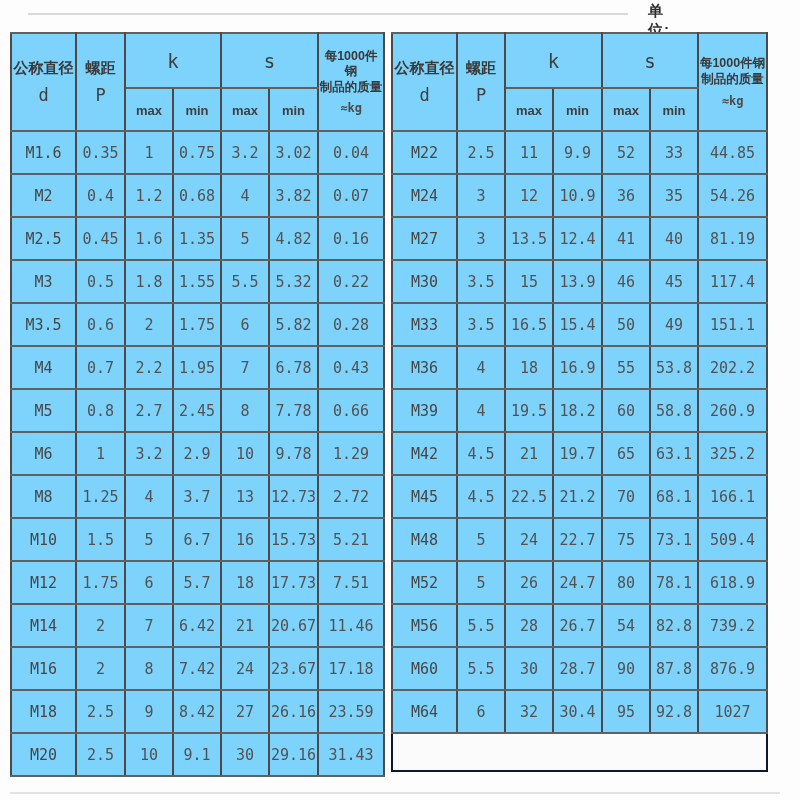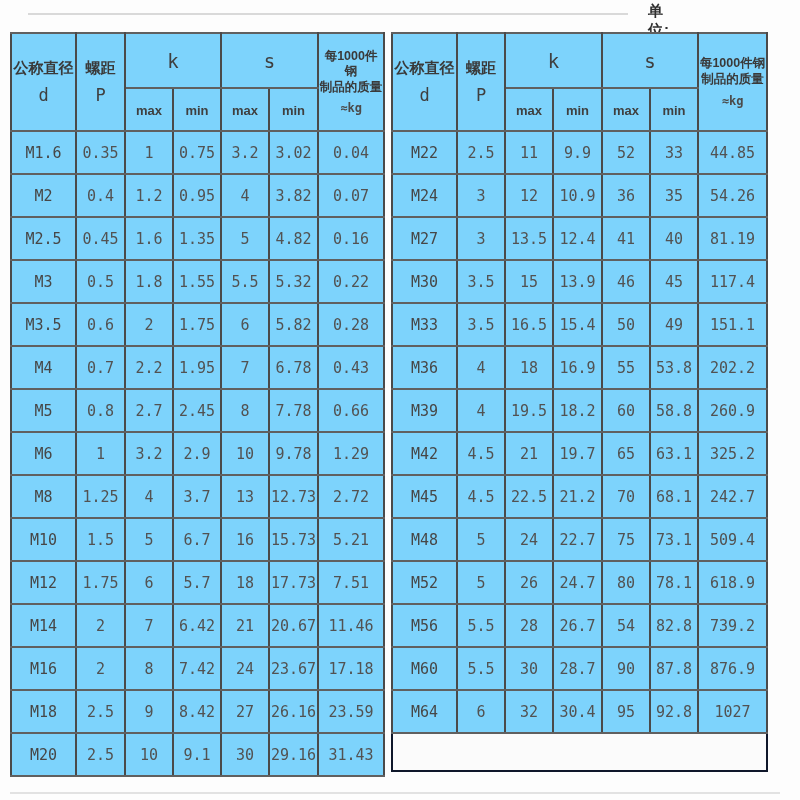--- a/index.html
+++ b/index.html
@@ -179,21 +179,21 @@
           <td>1</td>
           <td>0.75</td>
           <td>3.2</td>
           <td>3.02</td>
           <td>0.04</td>
         </tr>
         <tr>
           <td>M2</td>
           <td>0.4</td>
           <td>1.2</td>
-          <td>0.95</td>
+          <td>0.68</td>
           <td>4</td>
           <td>3.82</td>
           <td>0.07</td>
         </tr>
         <tr>
           <td>M2.5</td>
           <td>0.45</td>
           <td>1.6</td>
           <td>1.35</td>
           <td>5</td>
@@ -423,21 +423,21 @@
           <td>63.1</td>
           <td>325.2</td>
         </tr>
         <tr>
           <td>M45</td>
           <td>4.5</td>
           <td>22.5</td>
           <td>21.2</td>
           <td>70</td>
           <td>68.1</td>
-          <td>242.7</td>
+          <td>166.1</td>
         </tr>
         <tr>
           <td>M48</td>
           <td>5</td>
           <td>24</td>
           <td>22.7</td>
           <td>75</td>
           <td>73.1</td>
           <td>509.4</td>
         </tr>

